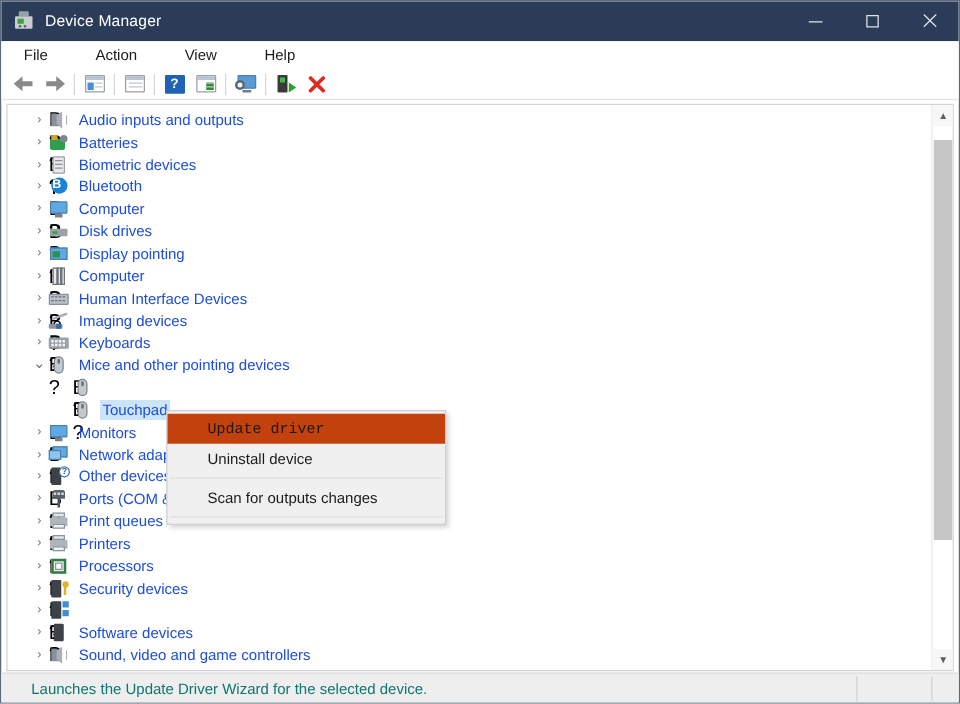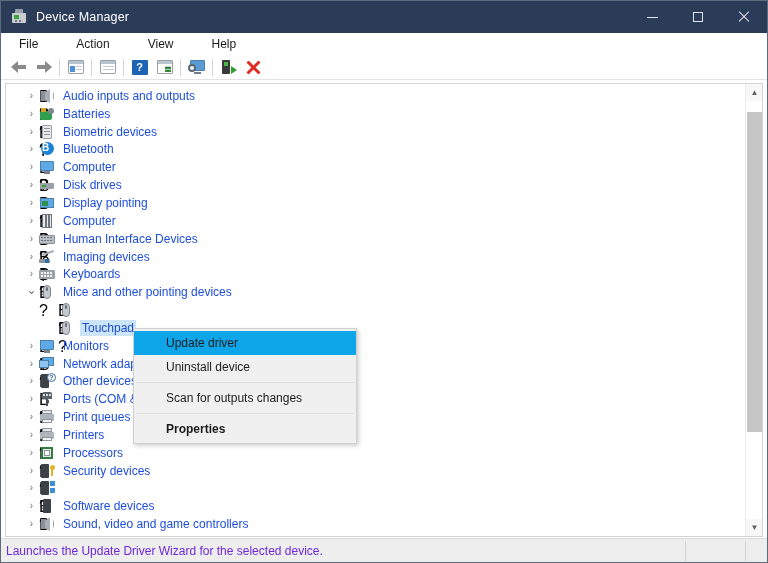--- a/index.html
+++ b/index.html
@@ -620,21 +620,22 @@
   .ctx-item {
     height: 24px;
     display: flex;
     align-items: center;
     padding-left: 32px;
     font-size: 12px;
     color: #1b1b1b;
     white-space: nowrap;
   }
   .ctx-item.highlight {
-    background: #0ea5e9;
+    background: #c2410c;
+    font-family: Liberation Mono, monospace;
   }
   .ctx-item.bold { font-weight: bold; }
   .ctx-sep {
     height: 1px;
     background: #dedede;
     margin: 3px 2px 3px 2px;
   }
 
   
   #statusbar {
@@ -642,22 +643,22 @@
     left: 0; bottom: 0;
     width: 766px;
     height: 24px;
     background: #eeeeee;
     border-top: 1px solid #dcdcdc;
     display: flex;
     align-items: center;
   }
   #status-text {
     font-size: 12px;
-    color: #6d28d9;
-    padding-left: 5px;
+    color: #0f766e;
+    padding-left: 24px;
     white-space: nowrap;
   }
   .sb-div {
     position: absolute;
     top: 2px;
     width: 1px; height: 20px;
     background: #d2d2d2;
   }
 </style>
 </head>
@@ -1926,21 +1927,20 @@
       <div class="sb-arrow" id="sb-down">▼</div>
     </div>
   </div>
 
   <div id="ctxmenu">
       <div class="ctx-item highlight">Update driver</div>
       <div class="ctx-item">Uninstall device</div>
       <div class="ctx-sep"></div>
       <div class="ctx-item">Scan for outputs changes</div>
       <div class="ctx-sep"></div>
-      <div class="ctx-item bold">Properties</div>
     </div>
 
   <div id="statusbar">
     <div id="status-text">Launches the Update Driver Wizard for the selected device.</div>
     <div class="sb-div" style="left:684px;"></div>
     <div class="sb-div" style="left:744px;"></div>
   </div>
 
 </div>
 

